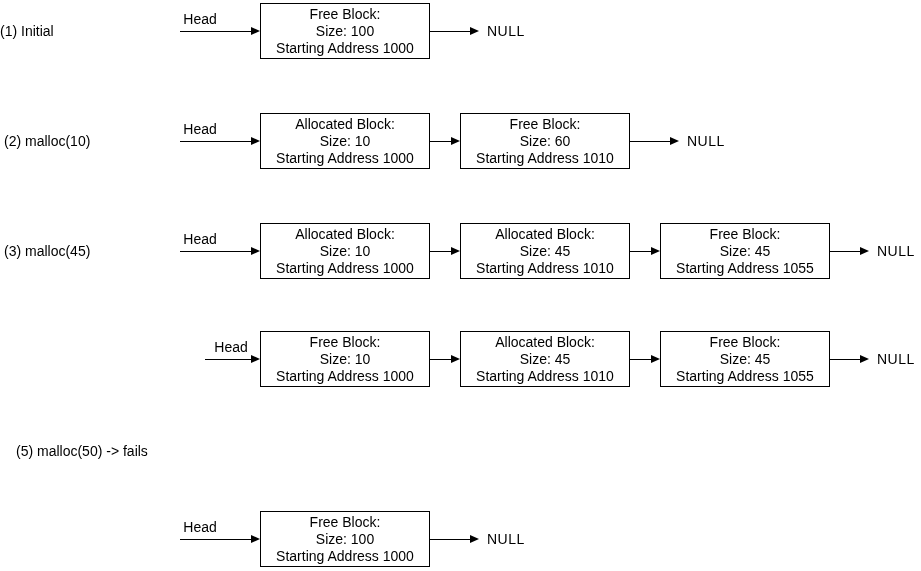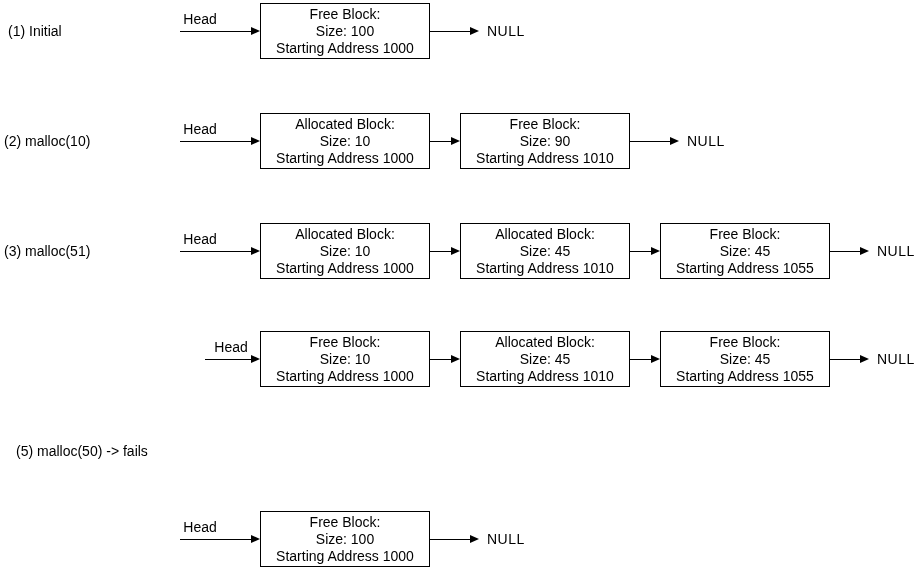--- a/index.html
+++ b/index.html
@@ -58,21 +58,21 @@
     text-align: center;
     font-size: 14px;
     line-height: 17px;
   }
   .block-line { white-space: nowrap; }
 </style>
 </head>
 <body>
 
 <div id="canvas" style="background: rgb(255, 255, 255);">
-    <div class="row-label" style="left: 8px; top: 22px;">(1) Initial</div>
+    <div class="row-label" style="left: 0; top: 22px;">(1) Initial</div>
     <div class="line" style="left: 180px; top: 31px; width: 72px;"></div>
     <div class="arrowhead" style="left: 251px; top: 27px;"></div>
     <div class="head-label" style="left: 160px; top: 11px; width: 80px;">Head</div>
     <div class="block" style="left: 260px; top: 3px; width: 170px; height: 56px;">
       <div class="block-line">Free Block:</div>
       <div class="block-line">Size: 100</div>
       <div class="block-line">Starting Address 1000</div>
     </div>
     <div class="line" style="left: 430px; top: 31px; width: 41px;"></div>
     <div class="arrowhead" style="left: 470px; top: 27px;"></div>
@@ -83,27 +83,27 @@
     <div class="head-label" style="left: 160px; top: 121px; width: 80px;">Head</div>
     <div class="block" style="left: 260px; top: 113px; width: 170px; height: 56px;">
       <div class="block-line">Allocated Block:</div>
       <div class="block-line">Size: 10</div>
       <div class="block-line">Starting Address 1000</div>
     </div>
     <div class="line" style="left: 430px; top: 141px; width: 22px;"></div>
     <div class="arrowhead" style="left: 451px; top: 137px;"></div>
     <div class="block" style="left: 460px; top: 113px; width: 170px; height: 56px;">
       <div class="block-line">Free Block:</div>
-      <div class="block-line">Size: 90</div>
+      <div class="block-line">Size: 60</div>
       <div class="block-line">Starting Address 1010</div>
     </div>
     <div class="line" style="left: 630px; top: 141px; width: 41px;"></div>
     <div class="arrowhead" style="left: 670px; top: 137px;"></div>
     <div class="null-label" style="left: 687px; top: 132px;">NULL</div>
-    <div class="row-label" style="left: 4px; top: 242px;">(3) malloc(51)</div>
+    <div class="row-label" style="left: 4px; top: 242px;">(3) malloc(45)</div>
     <div class="line" style="left: 180px; top: 251px; width: 72px;"></div>
     <div class="arrowhead" style="left: 251px; top: 247px;"></div>
     <div class="head-label" style="left: 160px; top: 231px; width: 80px;">Head</div>
     <div class="block" style="left: 260px; top: 223px; width: 170px; height: 56px;">
       <div class="block-line">Allocated Block:</div>
       <div class="block-line">Size: 10</div>
       <div class="block-line">Starting Address 1000</div>
     </div>
     <div class="line" style="left: 430px; top: 251px; width: 22px;"></div>
     <div class="arrowhead" style="left: 451px; top: 247px;"></div>

